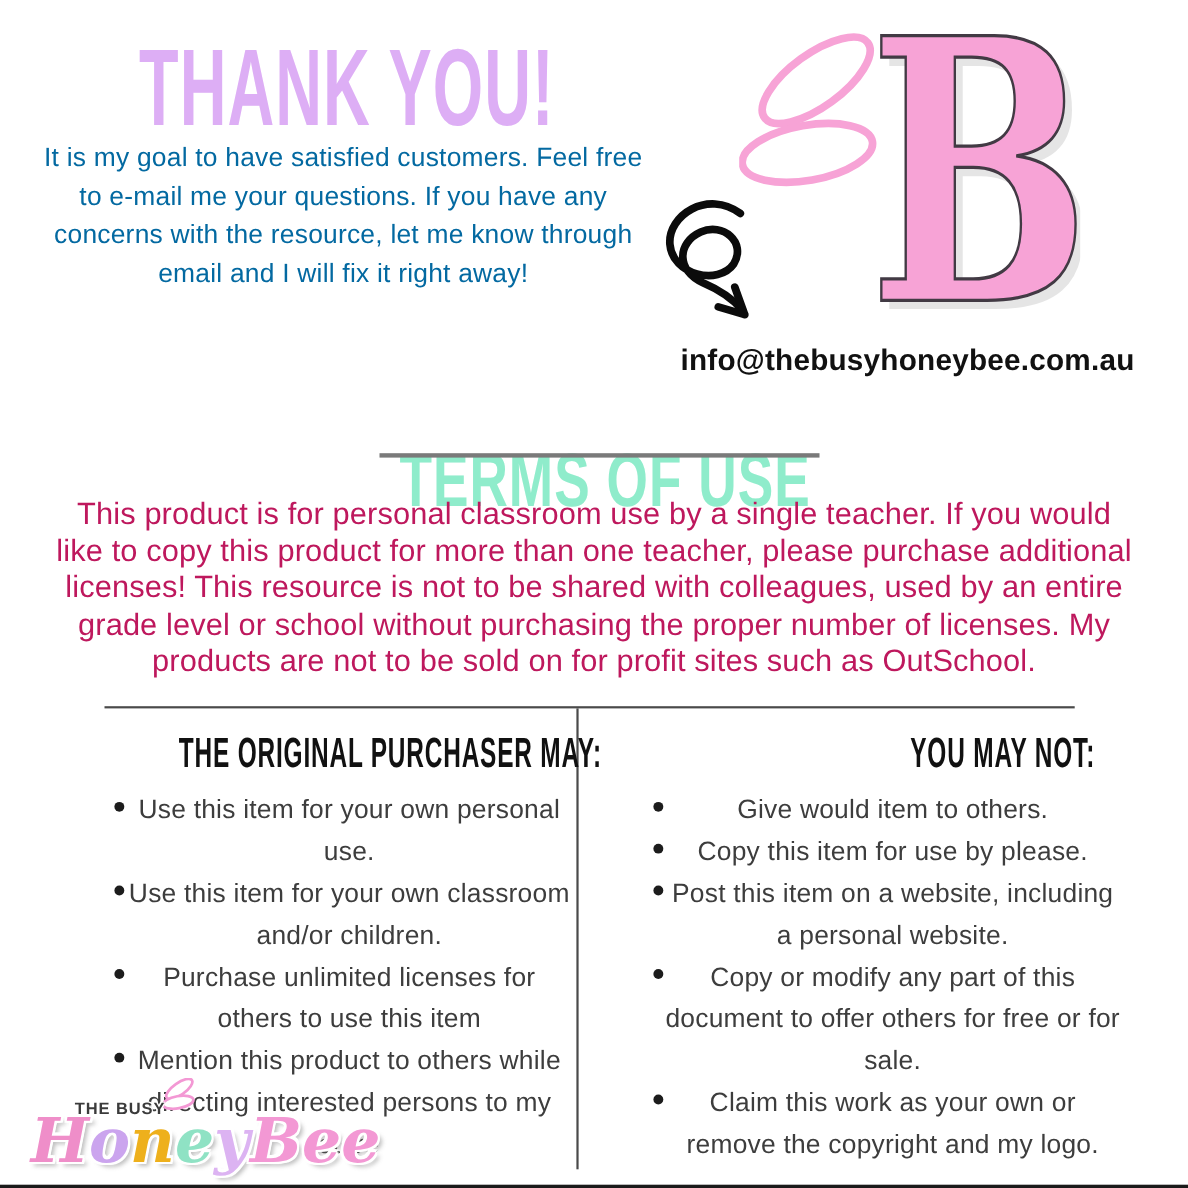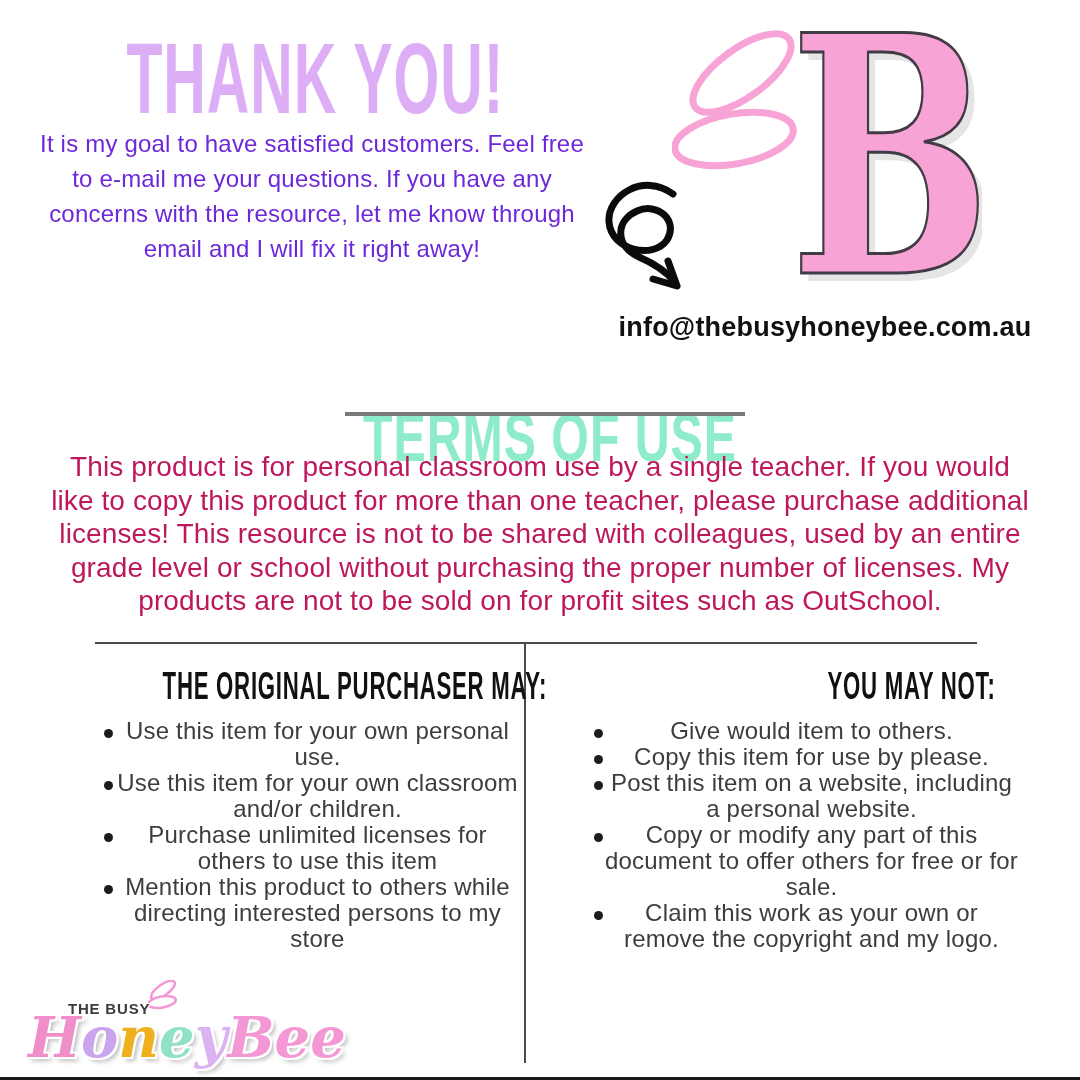--- a/index.html
+++ b/index.html
@@ -37,21 +37,21 @@
     transform-origin: center top;
   }
   .terms-underline { left: 345px; top: 412px; width: 400px; height: 4px; background: #7a7a7a; }
 
   
   .thankyou-message {
     left: 38px; top: 126px; width: 548px;
     font-size: 24px; line-height: 35px;
     text-align: center;
     letter-spacing: 0.2px;
-    color: #6d28d9;
+    color: #0369a1;
   }
   .terms-body {
     left: 48px; top: 450px; width: 984px;
     font-size: 28px; line-height: 33.5px;
     text-align: center;
     letter-spacing: 0.1px;
     color: #be185d;
   }
   .contact-email {
     left: 600px; top: 312px; width: 450px;
@@ -90,21 +90,21 @@
     background: #1c1c1c;
     margin-top: 11px;
     flex: 0 0 9px;
   }
   .left-col-list .bullet-dot { margin-left: 4px; }
   .right-col-list .bullet-dot { margin-left: 34px; }
   .bullet-text {
     flex: 1;
     text-align: center;
     font-size: 24px;
-    line-height: 26px;
+    line-height: 38px;
     color: #3d3d3d;
     letter-spacing: 0.2px;
   }
 
   
   .bee-logo { left: 672px; top: 5px; width: 310px; height: 300px; }
 
   .curly-arrow { left: 595px; top: 180px; width: 105px; height: 115px; }
 
   

